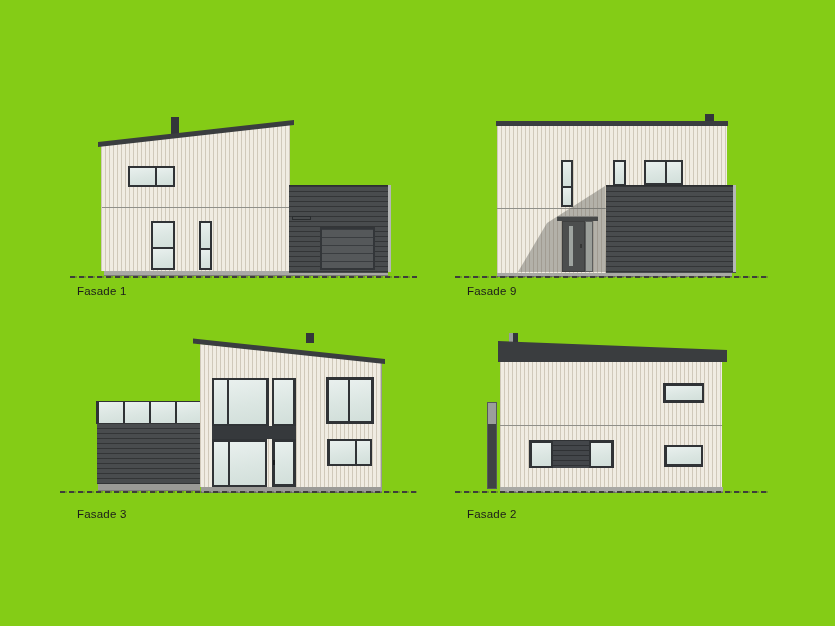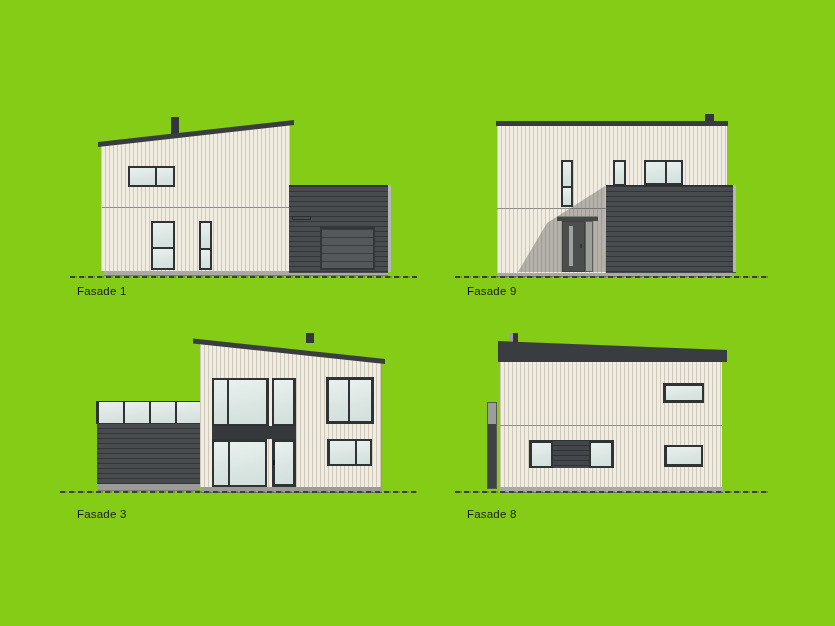--- a/index.html
+++ b/index.html
@@ -197,16 +197,16 @@
     <div class="abs clad-h" style="left:553px; top:440px; width:36px; height:28px; z-index:3;
                 background-color:#43464a;"></div>
     <div class="win thick" style="left:588.5px; top:440px; width:25px; height:28px; z-index:3;">
       <div class="pane"></div>
     </div>
     <div class="win thick" style="left:664px; top:444.5px; width:39px; height:22px; z-index:3;">
       <div class="pane"></div>
     </div>
 
     <div class="abs ground" style="left:455px; top:490.5px; width:315px; z-index:6;"></div>
-    <div class="abs label" style="left:467px; top:508px;">Fasade 8</div>
+    <div class="abs label" style="left:467px; top:508px;">Fasade 2</div>
   </div>
 
 </div>
 
 </body></html>

